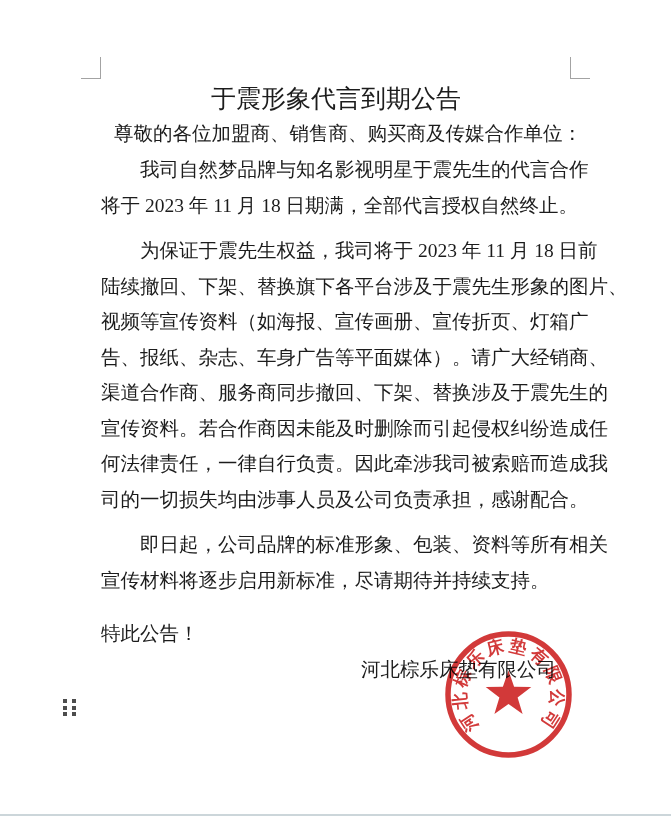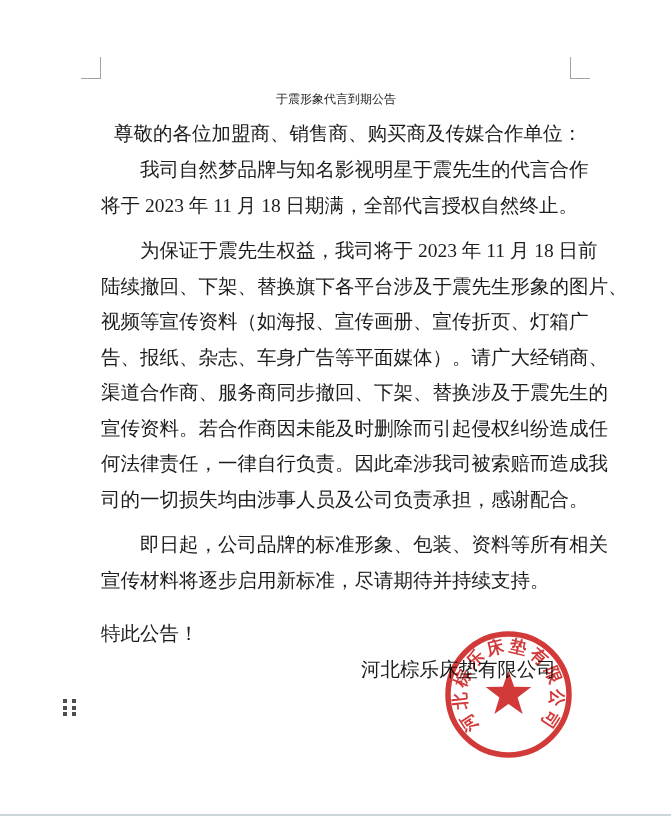--- a/index.html
+++ b/index.html
@@ -16,21 +16,21 @@
     background:#ffffff;color:var(--text);
     font-family:"Liberation Serif","DejaVu Serif",serif;
   }
   
   .crop{position:absolute;width:20px;height:22px;}
   .crop.tl{left:81px;top:57px;border-right:1px solid var(--crop-mark);border-bottom:1px solid var(--crop-mark);}
   .crop.tr{left:570px;top:57px;border-left:1px solid var(--crop-mark);border-bottom:1px solid var(--crop-mark);}
   
   .content{position:absolute;left:101px;top:82px;width:470px;}
   .doc-title{
-    font-size:12px;line-height:34px;height:34px;text-align:center;
+    font-size:25px;line-height:34px;height:34px;text-align:center;
     font-weight:400;white-space:nowrap;
   }
   .salutation{font-size:19.5px;line-height:36px;height:36px;white-space:nowrap;margin-left:13px;}
   .para{margin:0 0 10px 0;font-size:19.5px;}
   .para .line{display:flex;justify-content:space-between;line-height:35.5px;height:35.5px;}
   .para .line span{white-space:pre;}
   .para .line:first-child{padding-left:39px;}
   .para .line:last-child{justify-content:flex-start;}
   .closing{font-size:19.5px;line-height:35px;height:35px;margin-top:18px;white-space:nowrap;}
   .sig{text-align:right;padding-right:15px;font-size:19.5px;white-space:nowrap;}

